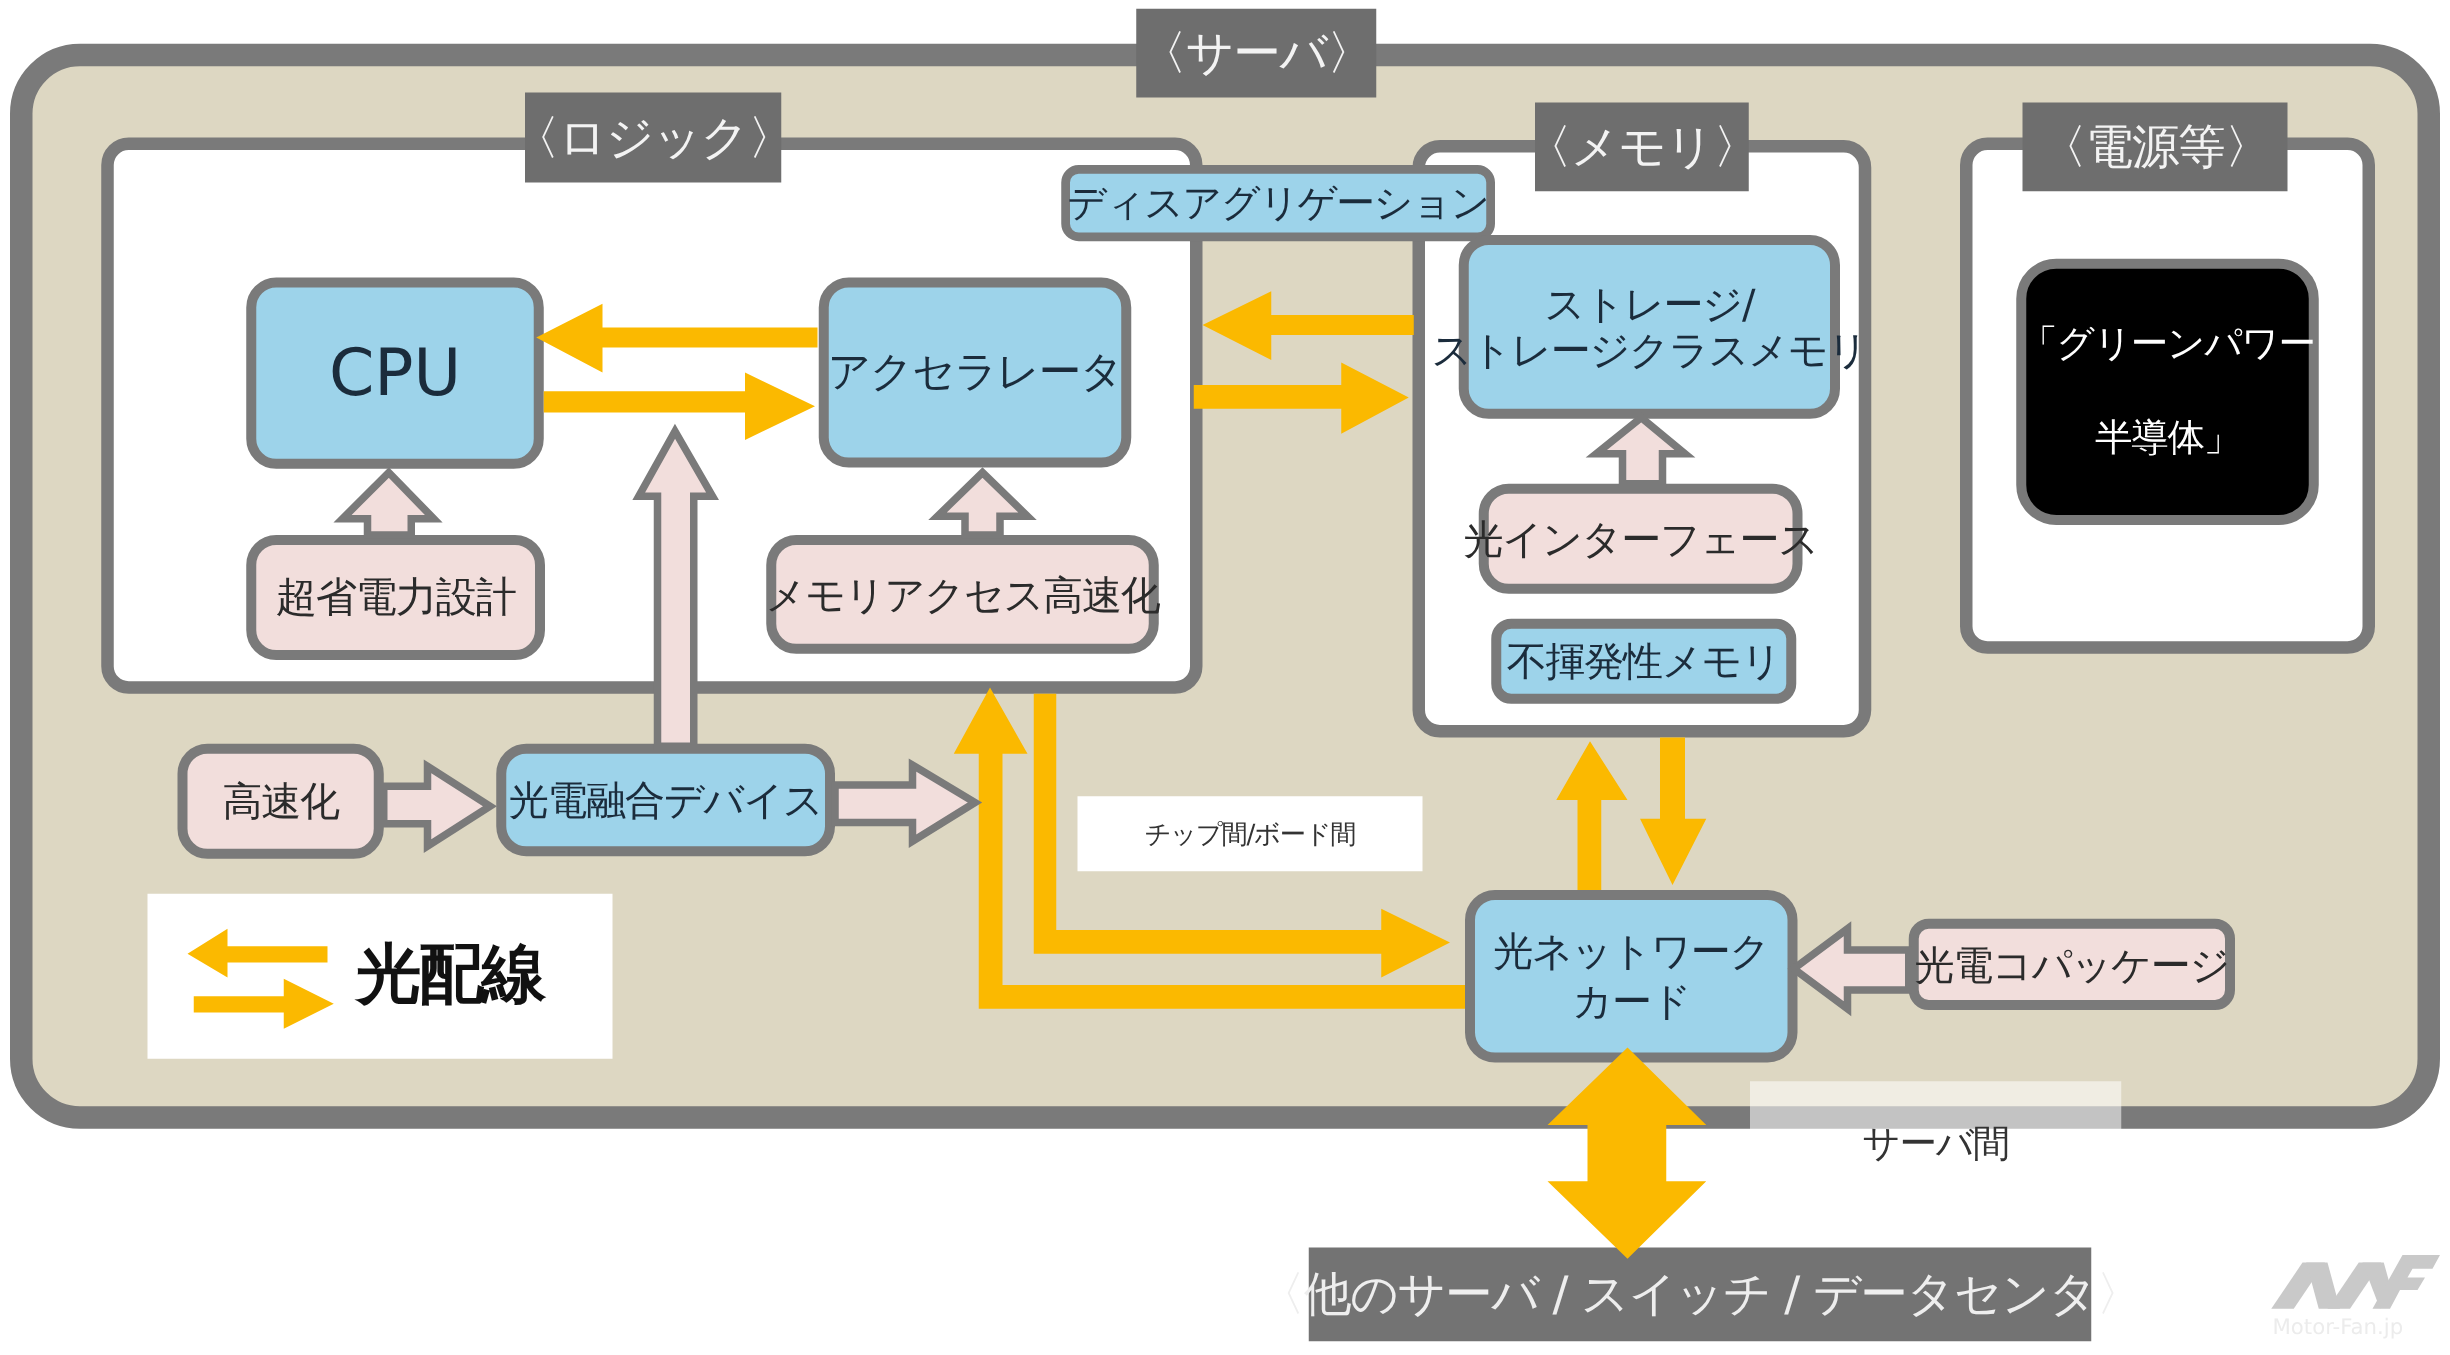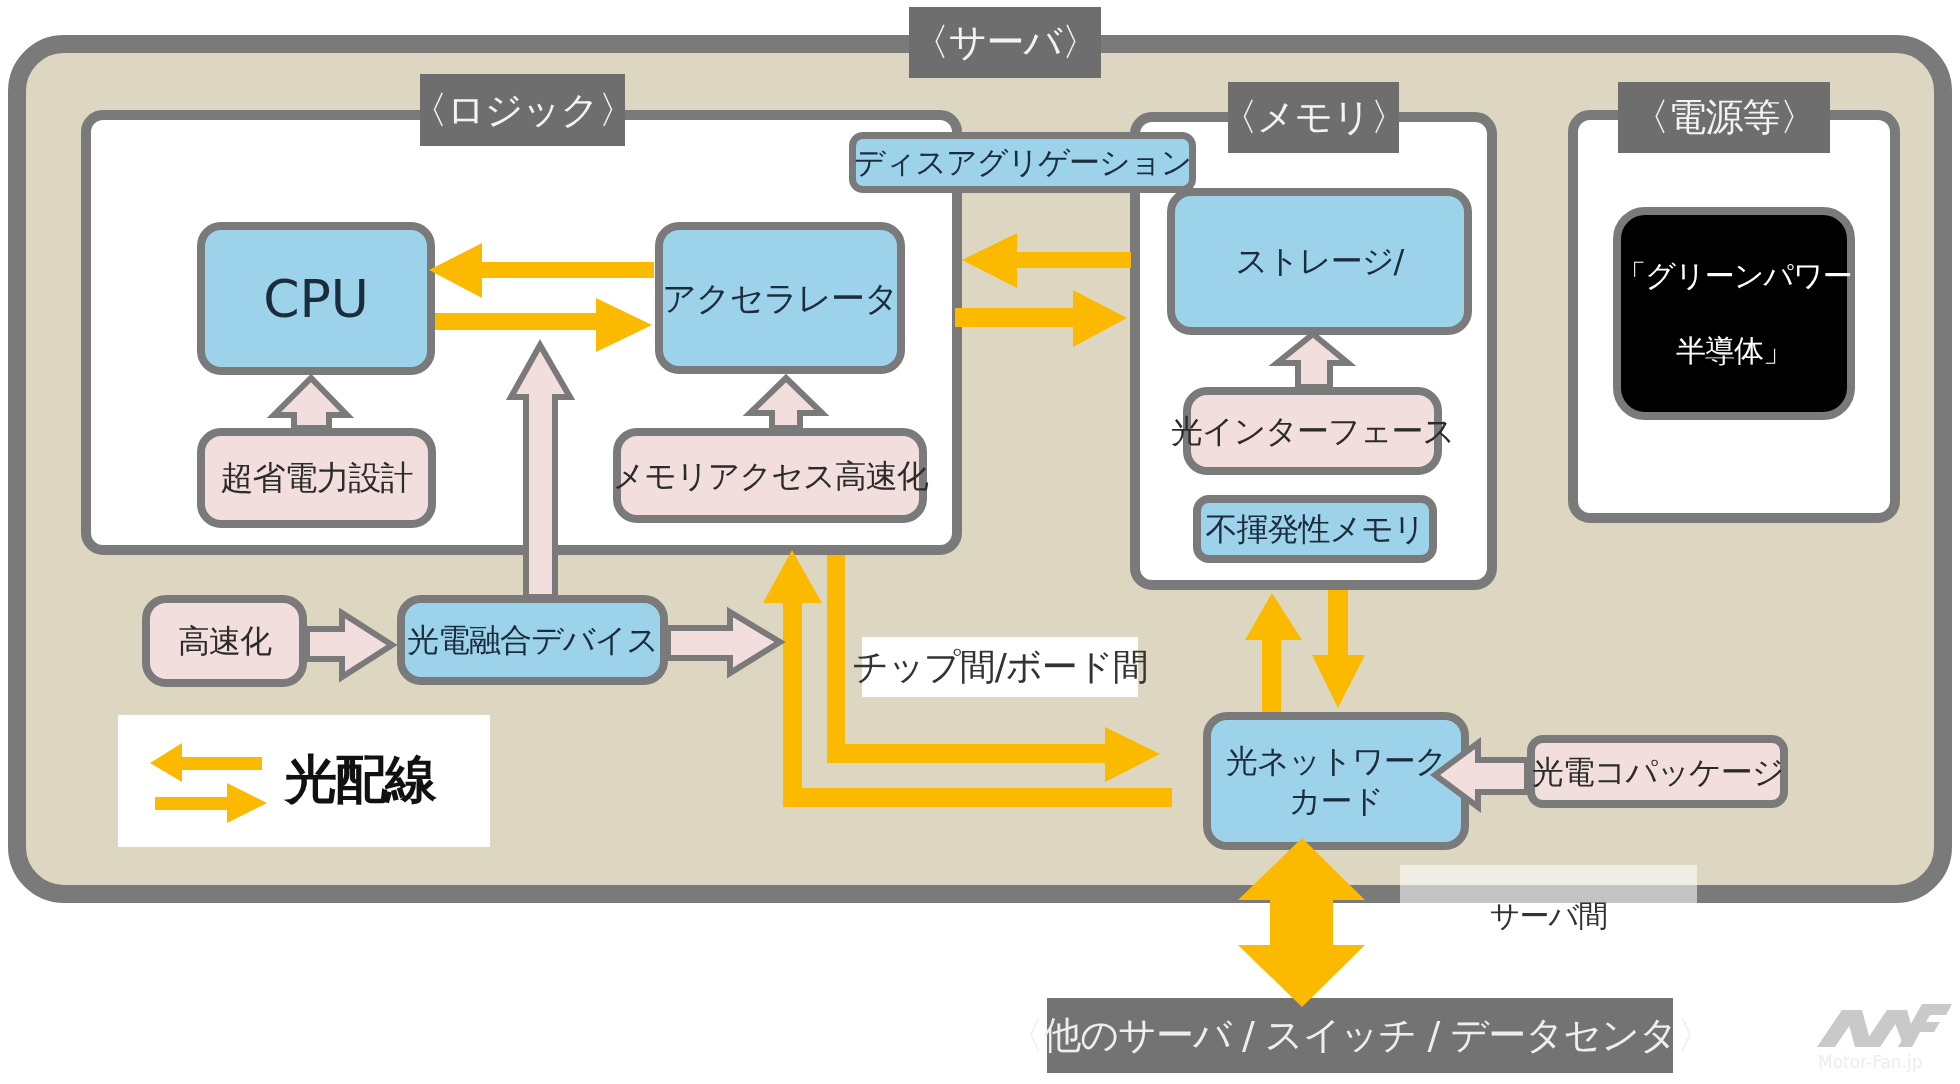--- a/index.html
+++ b/index.html
@@ -74,48 +74,49 @@
 </div>
 <div class="abs node pink f33" style="left:197px;top:428px;width:239px;height:100px;font-size:33px;">
   <span>超省電力設計</span>
 </div>
 <div class="abs node pink f33" style="left:613px;top:428px;width:314px;height:95px;">
   <span>メモリアクセス高速化</span>
 </div>
 
 <div class="abs node blue f33" style="left:1167px;top:188px;width:305px;height:147px;line-height:37px;">
   <span>ストレージ/</span>
+  <span>ストレージクラスメモリ</span>
 </div>
 <div class="abs node pink f33" style="left:1183px;top:387px;width:259px;height:88px;">
   <span>光インターフェース</span>
 </div>
 <div class="abs node blue f33" style="left:1193px;top:495px;width:244px;height:68px;border-radius:16px;">
   <span>不揮発性メモリ</span>
 </div>
 
 <div class="abs node" style="left:1613px;top:207px;width:242px;height:213px;border-radius:32px;background:var(--black);color:#ffffff;font-size:30px;line-height:36px;gap:39px;">
   <span>「グリーンパワー</span>
   <span>半導体」</span>
 </div>
 
 <div class="abs node pink f33" style="left:142px;top:595px;width:165px;height:92px;">
   <span>高速化</span>
 </div>
 <div class="abs node blue f33" style="left:397px;top:595px;width:271px;height:90px;">
   <span>光電融合デバイス</span>
 </div>
-<div class="abs plain" style="left:862px;top:637px;width:276px;height:60px;background:#ffffff;font-size:36px;">
+<div class="abs plain" style="left:862px;top:637px;width:276px;height:60px;background:#ffffff;font-size:21px;">
   <span>チップ間/ボード間</span>
 </div>
 
 <div class="abs" style="left:118px;top:715px;width:372px;height:132px;background:#ffffff;z-index:4;">
   <span class="abs" style="left:167px;top:30px;font-size:52px;font-weight:bold;color:#111111;letter-spacing:-2px;white-space:nowrap;">光配線</span>
 </div>
 
-<div class="abs node blue f33" style="left:1172px;top:712px;width:266px;height:138px;line-height:40px;margin-left:31px;">
+<div class="abs node blue f33" style="left:1172px;top:712px;width:266px;height:138px;line-height:40px;">
   <span>光ネットワーク</span>
   <span>カード</span>
 </div>
 <div class="abs node pink f33" style="left:1527px;top:735px;width:261px;height:73px;border-radius:16px;">
   <span>光電コパッケージ</span>
 </div>
 
 <div class="abs tag" style="left:1047px;top:998px;width:626px;height:75px;background:#737373;color:#eeeeee;font-size:38px;z-index:4;">〈他のサーバ / スイッチ / データセンタ〉</div>
 
 <svg class="arrows" viewBox="0 0 1960 1084">

